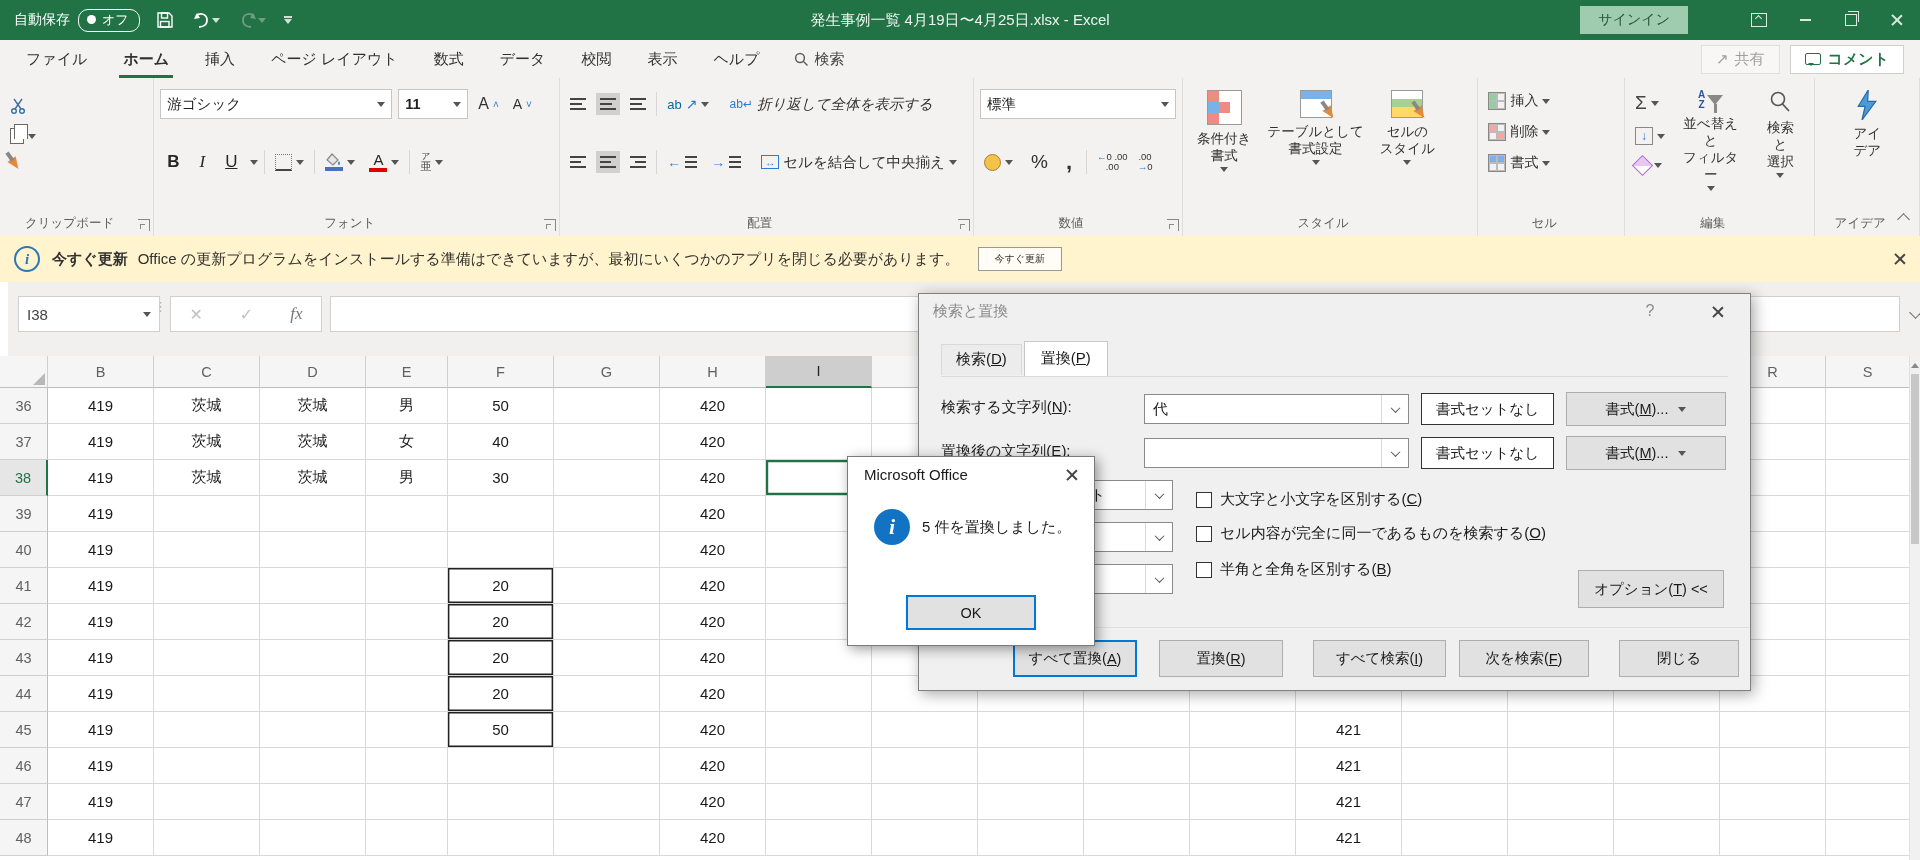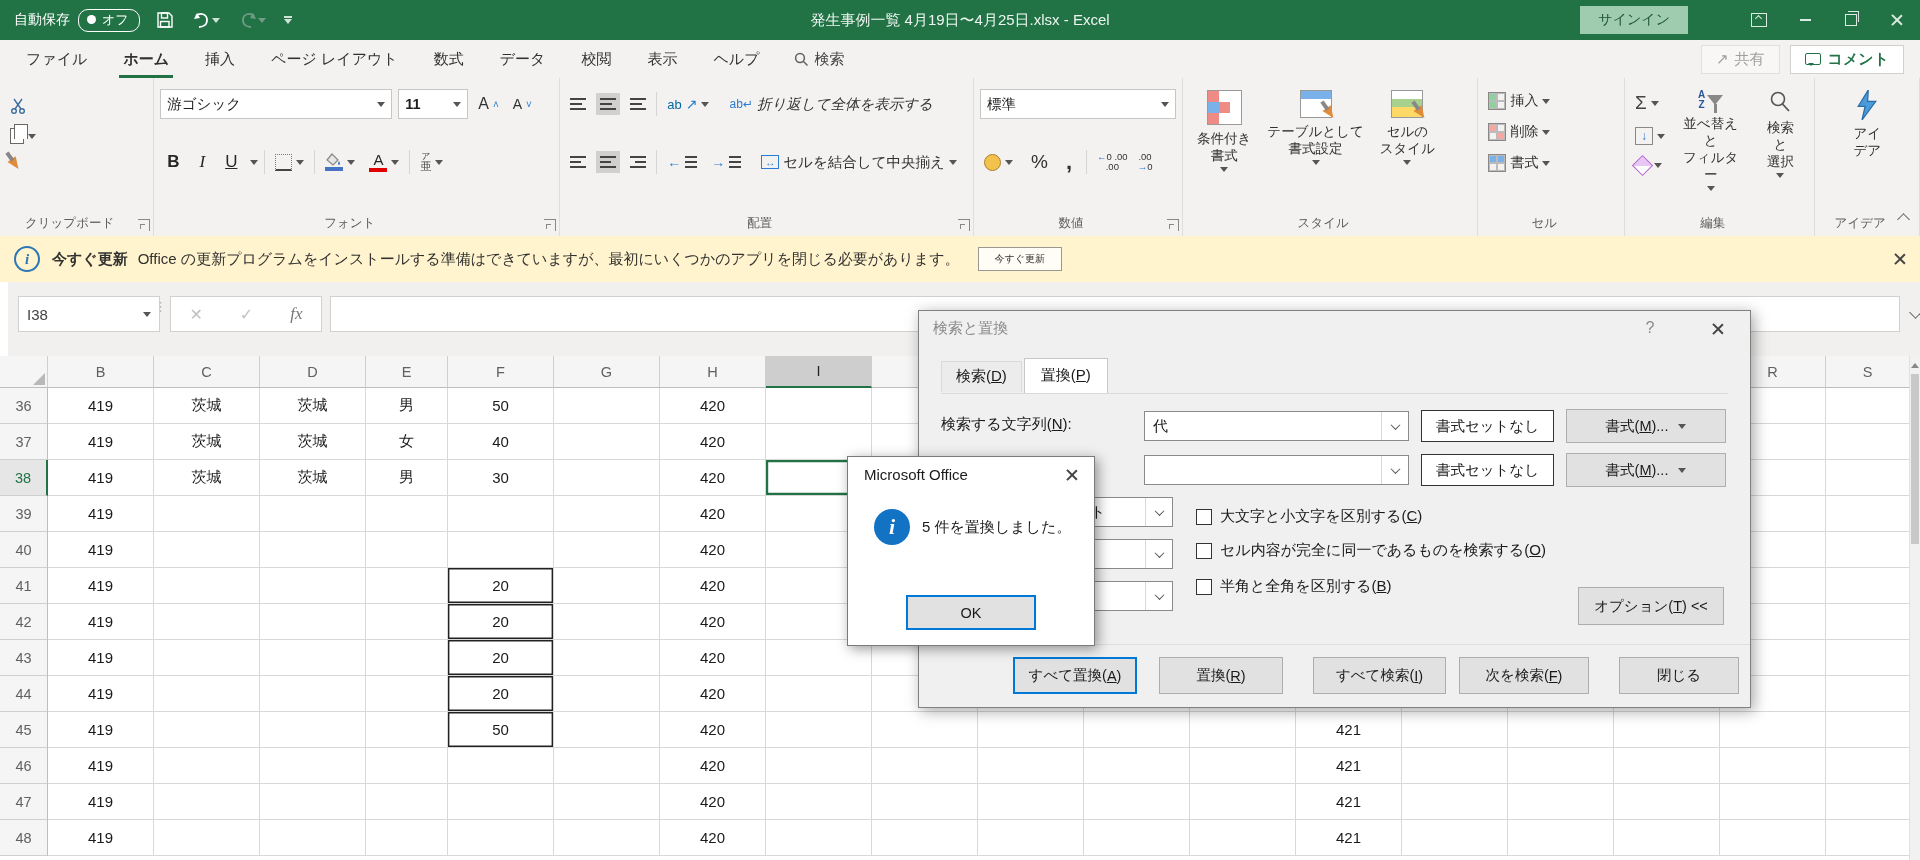--- a/index.html
+++ b/index.html
@@ -137,21 +137,21 @@
   .vs-up i{width:0;height:0;border-left:4px solid transparent;border-right:4px solid transparent;border-bottom:5px solid #888;}
   .vs-thumb{position:absolute;top:18px;left:1px;width:8px;height:170px;background:#c8c8c8;}
 
   
   .wbtn{background:#e1e1e1;border:1px solid #adadad;font-size:14.5px;color:#1a1a1a;
     display:flex;align-items:center;justify-content:center;font-family:inherit;}
   .wbtn.default{border:2px solid #0078d7;}
   u{text-decoration:underline;}
 
   
-  .frdlg{position:absolute;left:918px;top:310px;width:833px;height:398px;background:#f0f0f0;
+  .frdlg{position:absolute;left:918px;top:293px;width:833px;height:398px;background:#f0f0f0;
     border:1px solid #808080;box-shadow:3px 3px 14px rgba(0,0,0,.35);z-index:5;box-sizing:border-box;font-size:15px;}
   .fr-title{height:34px;display:flex;align-items:center;color:#8a8a8a;font-size:15px;padding-left:14px;}
   .fr-help{position:absolute;right:88px;top:8px;color:#8a8a8a;font-size:16px;width:24px;text-align:center;}
   .fr-close{position:absolute;right:26px;top:10px;}
   .fr-tabs{position:absolute;left:22px;top:46px;display:flex;align-items:flex-end;}
   .frtab{border:1px solid #d9d9d9;border-bottom:none;background:#ececec;padding:5px 14px 6px;font-size:15px;color:#1a1a1a;margin-right:2px;}
   .frtab.active{background:#fff;padding:7px 16px 8px;position:relative;top:1px;border-color:#c8c8c8;}
   .fr-tabline{position:absolute;left:22px;right:22px;top:82px;border-bottom:1px solid #d9d9d9;}
   .fr-label{position:absolute;color:#1a1a1a;font-size:15px;}
   .fr-combo{position:absolute;background:#fff;border:1px solid #8a8a8a;height:30px;box-sizing:border-box;display:flex;align-items:center;}

